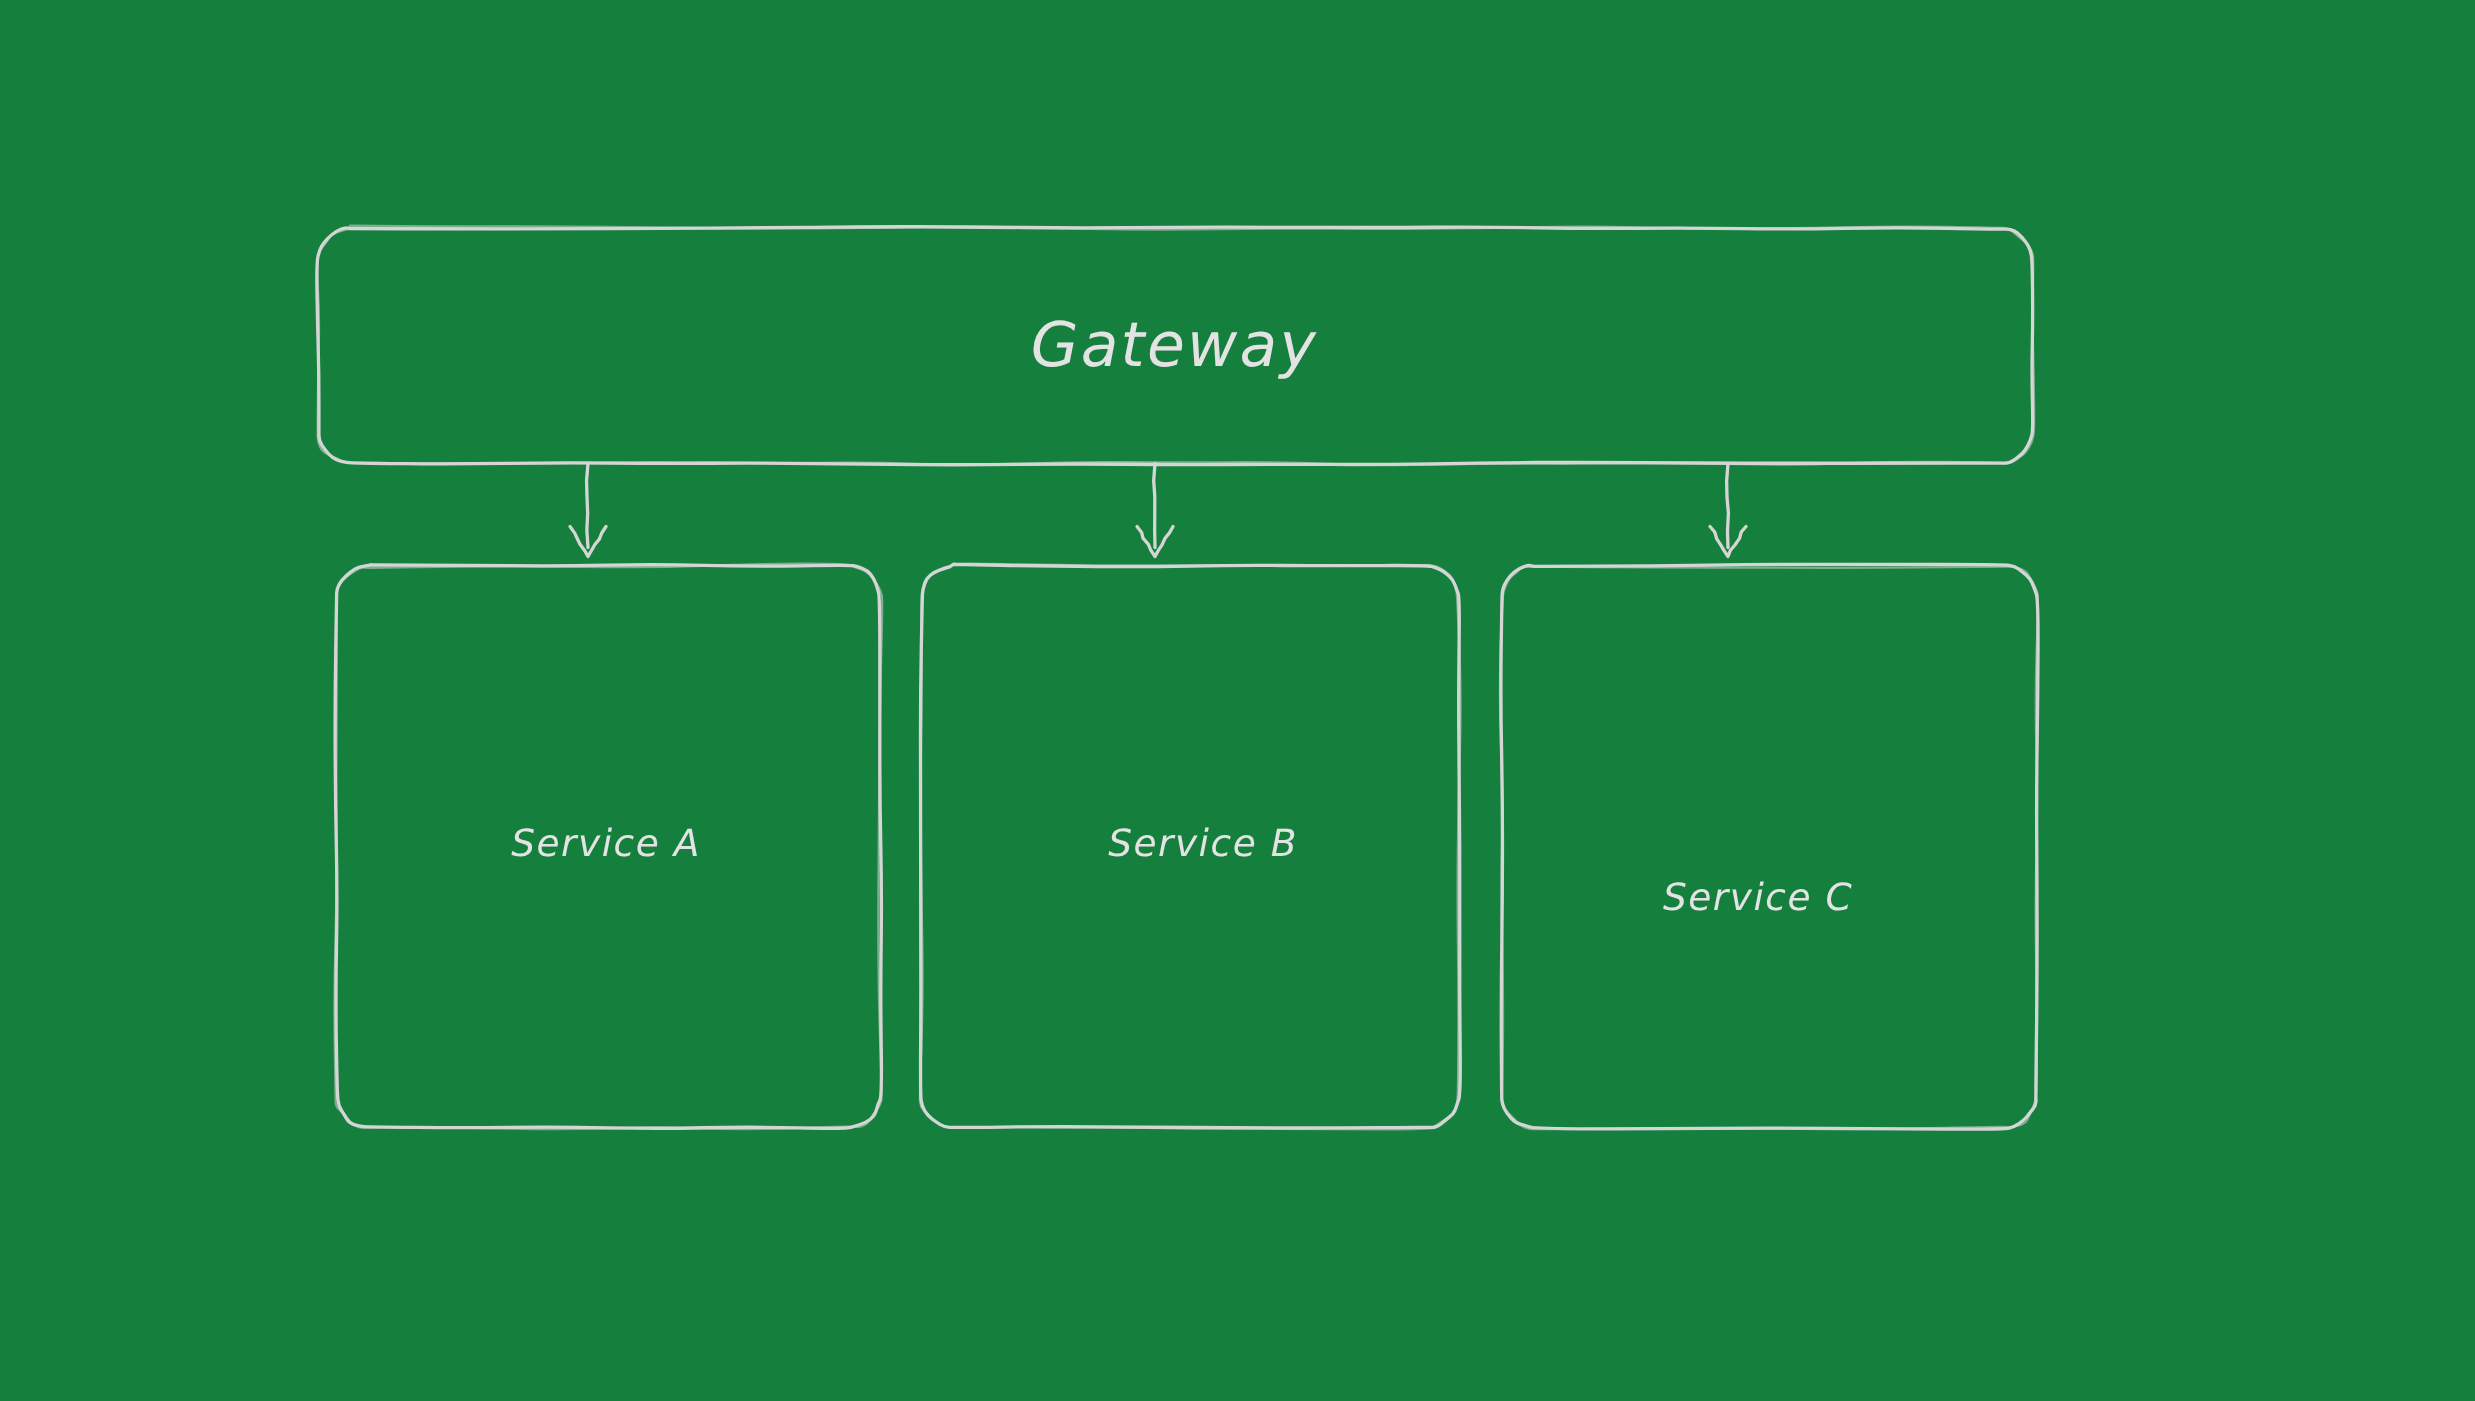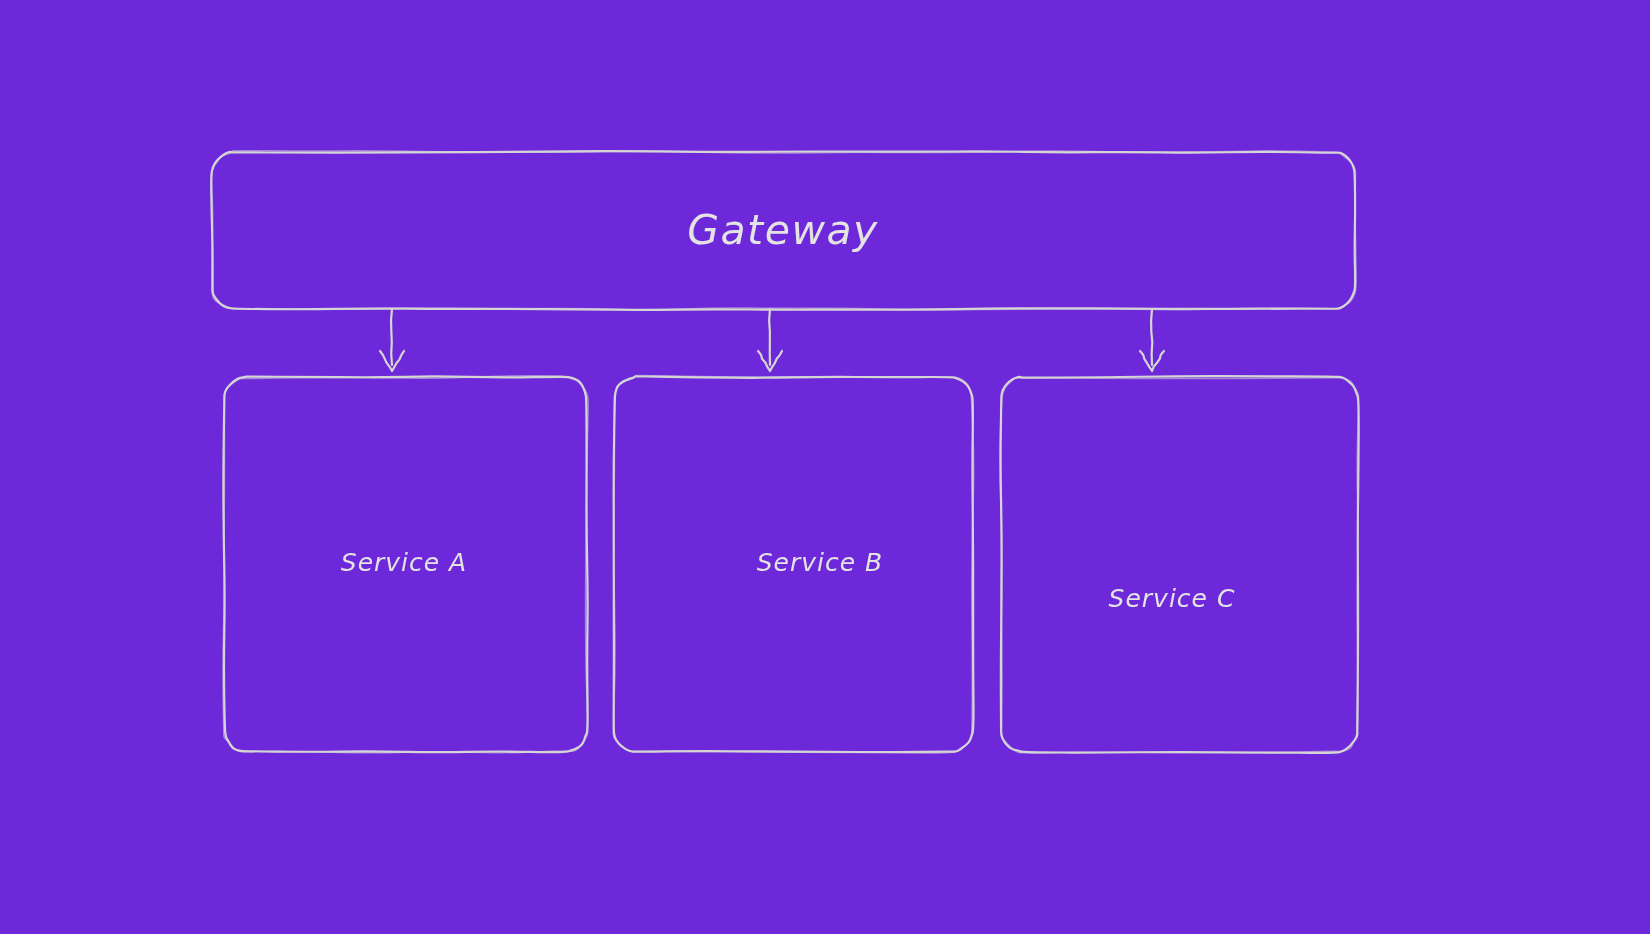--- a/index.html
+++ b/index.html
@@ -11,21 +11,21 @@
   body {
     width: 1650px;
     height: 934px;
     overflow: hidden;
     font-family: "DejaVu Sans", sans-serif;
   }
   #canvas {
     position: relative;
     width: 1650px;
     height: 934px;
-    background: #6d28d9;
+    background: #15803d;
   }
   #sketch-layer {
     position: absolute;
     left: 0;
     top: 0;
     width: 1650px;
     height: 934px;
     pointer-events: none;
   }
   .node-label {
@@ -75,21 +75,21 @@
         <path d="M 770.00 309.00 L 769.12 320.39 L 769.85 330.98 L 769.84 342.29 L 769.77 353.77 L 770.00 365.00"></path>
         <path d="M 758.00 351.00 L 761.08 354.94 L 762.01 358.75 L 765.59 362.94 L 767.18 366.71 L 770.00 371.00 M 782.00 351.00 L 779.76 355.07 L 776.57 359.04 L 774.69 363.25 L 772.14 367.10 L 770.00 371.00"></path>
         <path d="M 1152.00 309.00 L 1151.10 320.64 L 1151.32 331.51 L 1152.29 342.17 L 1151.66 353.85 L 1152.00 365.00"></path>
         <path d="M 1140.00 351.00 L 1143.14 354.66 L 1144.41 359.04 L 1147.13 363.25 L 1149.28 366.91 L 1152.00 371.00 M 1164.00 351.00 L 1160.84 354.69 L 1159.70 358.88 L 1156.60 363.32 L 1153.65 366.81 L 1152.00 371.00"></path>
       </g>
   </svg>
 
   <div id="labels">
       <div class="node-label title" style="left: 783px; top: 230px;">Gateway</div>
       <div class="node-label svc" style="left: 404px; top: 562px; text-align: center;">Service A</div>
-      <div class="node-label svc" style="left: 820px; top: 562px;">Service B</div>
+      <div class="node-label svc" style="left: 802px; top: 562px;">Service B</div>
       <div class="node-label svc" style="left: 1172px; top: 562px; margin-top: 36px;">Service C</div>
     </div>
   <div id="hits">
       <div class="hit-area" style="left: 212px; top: 152px; width: 1143px; height: 157px;"></div>
       <div class="hit-area" style="left: 224px; top: 377px; width: 363px; height: 375px;"></div>
       <div class="hit-area" style="left: 614px; top: 377px; width: 359px; height: 375px;"></div>
       <div class="hit-area" style="left: 1001px; top: 377px; width: 357px; height: 375px;"></div>
       <div class="hit-area" style="left: 378px; top: 309px; width: 28px; height: 62px;"></div>
       <div class="hit-area" style="left: 756px; top: 309px; width: 28px; height: 62px;"></div>
       <div class="hit-area" style="left: 1138px; top: 309px; width: 28px; height: 62px;"></div>

